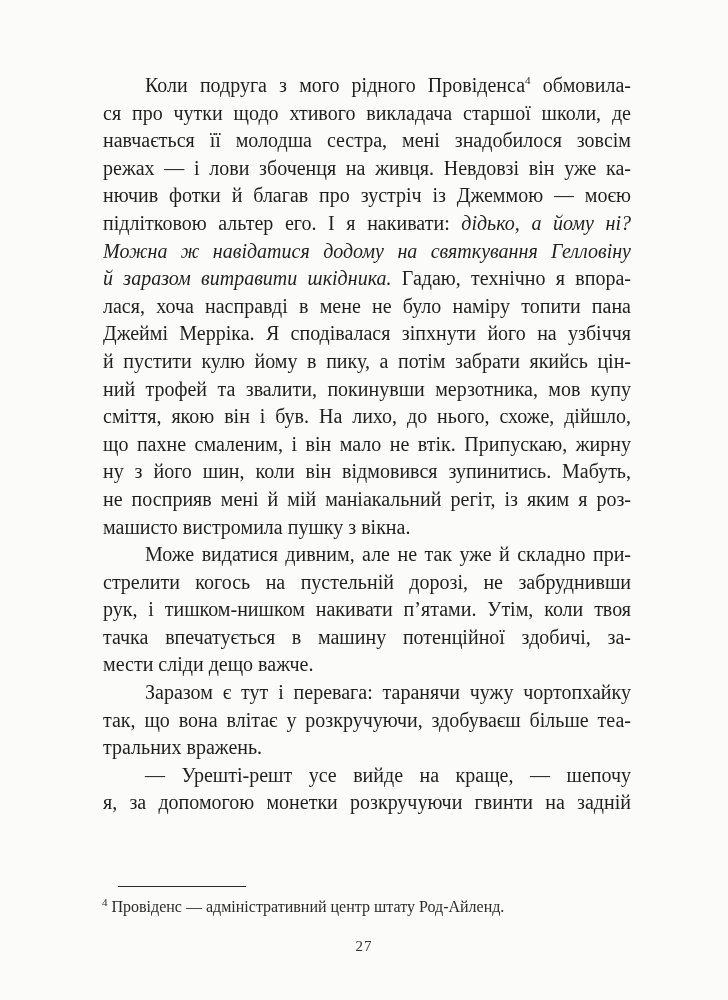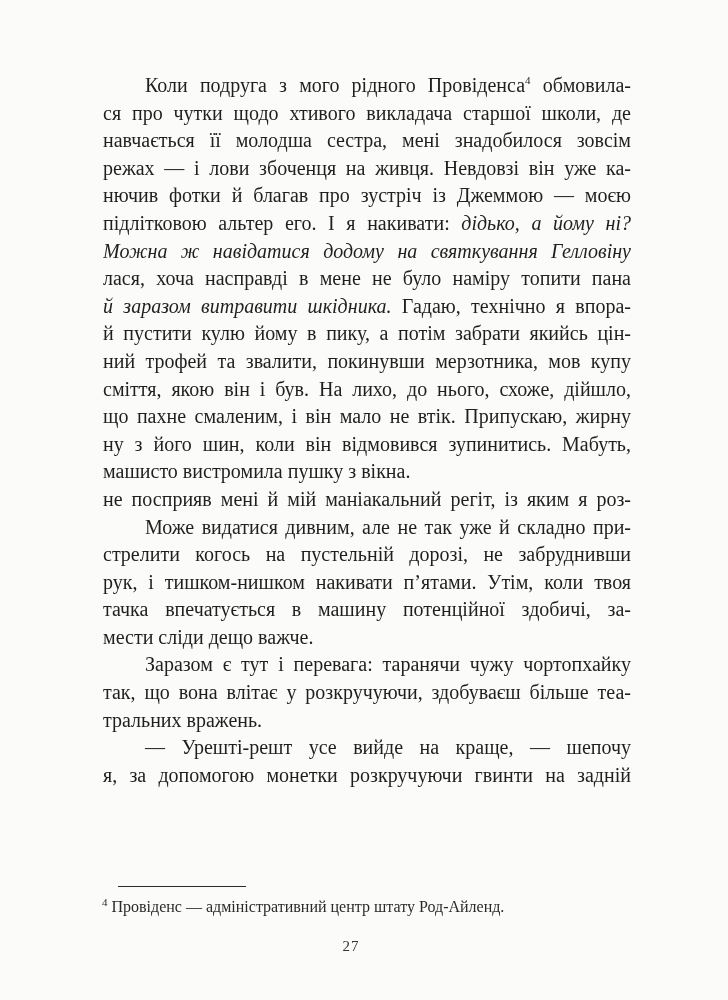--- a/index.html
+++ b/index.html
@@ -45,50 +45,51 @@
   .footnote {
     position: absolute;
     left: 102px; top: 896px;
     width: 512px;
     font-size: 16px;
     line-height: 22px;
     color: #2a2a2a;
   }
   .page-number {
     position: absolute;
-    left: 87px; top: 938px;
+    left: 100px; top: 938px;
     width: 528px;
     text-align: center;
     font-size: 15px;
     letter-spacing: 1px;
     color: #333333;
   }
 </style>
 </head>
 <body style="background: rgb(251, 251, 249); color: rgb(31, 31, 31);">
 
 <div class="page">
 
   <div class="text-block">
       <div class="line indent"><span>Коли подруга з мого рідного Провіденса</span><sup>4</sup><span> обмовила-</span></div>
       <div class="line"><span>ся про чутки щодо хтивого викладача старшої школи, де</span></div>
       <div class="line"><span>навчається її молодша сестра, мені знадобилося зовсім</span></div>
       <div class="line"><span>режах — і лови збоченця на живця. Невдовзі він уже ка-</span></div>
       <div class="line"><span>нючив фотки й благав про зустріч із Джеммою — моєю</span></div>
       <div class="line"><span>підлітковою альтер его. І я накивати: </span><span class="it">дідько, а йому ні?</span></div>
       <div class="line"><span class="it">Можна ж навідатися додому на святкування Гелловіну</span></div>
+      <div class="line"><span class="it">й заразом витравити шкідника.</span><span> Гадаю, технічно я впора-</span></div>
       <div class="line"><span>лася, хоча насправді в мене не було наміру топити пана</span></div>
-      <div class="line"><span class="it">й заразом витравити шкідника.</span><span> Гадаю, технічно я впора-</span></div>
+      <div class="line"><span>Джеймі Мерріка. Я сподівалася зіпхнути його на узбіччя</span></div>
       <div class="line"><span>й пустити кулю йому в пику, а потім забрати якийсь цін-</span></div>
       <div class="line"><span>ний трофей та звалити, покинувши мерзотника, мов купу</span></div>
       <div class="line"><span>сміття, якою він і був. На лихо, до нього, схоже, дійшло,</span></div>
       <div class="line"><span>що пахне смаленим, і він мало не втік. Припускаю, жирну</span></div>
       <div class="line"><span>ну з його шин, коли він відмовився зупинитись. Мабуть,</span></div>
+      <div class="line"><span>не посприяв мені й мій маніакальний регіт, із яким я роз-</span></div>
       <div class="line end"><span>машисто вистромила пушку з вікна.</span></div>
-      <div class="line"><span>не посприяв мені й мій маніакальний регіт, із яким я роз-</span></div>
       <div class="line indent"><span>Може видатися дивним, але не так уже й складно при-</span></div>
       <div class="line"><span>стрелити когось на пустельній дорозі, не забруднивши</span></div>
       <div class="line"><span>рук, і тишком-нишком накивати п’ятами. Утім, коли твоя</span></div>
       <div class="line"><span>тачка впечатується в машину потенційної здобичі, за-</span></div>
       <div class="line end"><span>мести сліди дещо важче.</span></div>
       <div class="line indent"><span>Заразом є тут і перевага: таранячи чужу чортопхайку</span></div>
       <div class="line"><span>так, що вона влітає у розкручуючи, здобуваєш більше теа-</span></div>
       <div class="line end"><span>тральних вражень.</span></div>
       <div class="line indent"><span>— Урешті-решт усе вийде на краще, — шепочу</span></div>
       <div class="line"><span>я, за допомогою монетки розкручуючи гвинти на задній</span></div>

